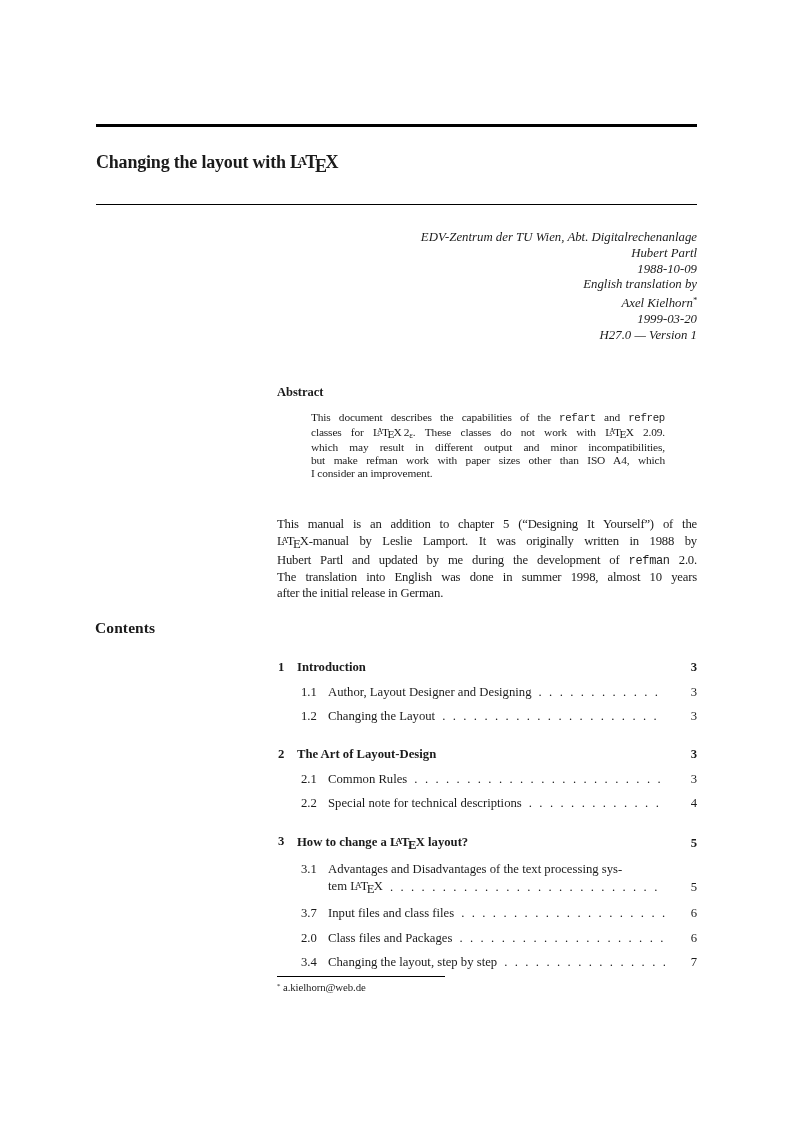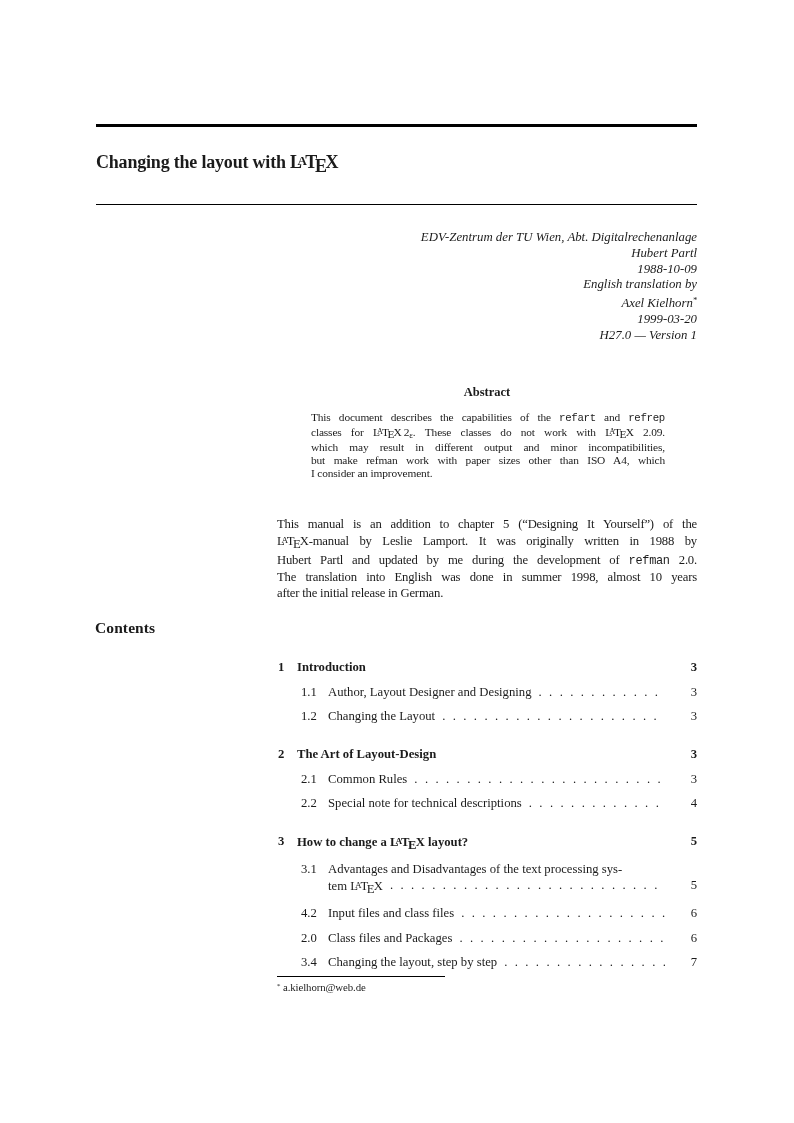--- a/index.html
+++ b/index.html
@@ -22,21 +22,21 @@
   }
 
   #author-block {
     position:absolute; right:97px; top:230px;
     text-align:right; font-style:italic;
     font-size:12.8px; line-height:15.8px; white-space:nowrap;
   }
 
   #abstract-heading {
     position:absolute; left:277px; top:385px; width:420px;
-    text-align:center; font-weight:bold; font-size:12.5px;
+    text-align:left; font-weight:bold; font-size:12.5px;
   }
   #abstract-body {
     position:absolute; left:311px; top:411px; width:354px;
     font-size:11.4px; line-height:13px; letter-spacing:-0.15px;
   }
   #intro-para {
     position:absolute; left:277px; top:516px; width:420px;
     font-size:12.7px; line-height:16px; letter-spacing:-0.2px;
   }
   .jline { text-align:justify; text-align-last:justify; text-justify:inter-word; }
@@ -49,21 +49,21 @@
 
   #toc { position:absolute; left:278px; top:659px; width:419px; font-size:12.7px; }
   .toc-entry { display:flex; line-height:16px; }
   .toc-entry.bold { font-weight:bold; margin-top:22px; }
   .toc-entry.sub  { margin-top:8.5px; padding-left:23px; }
   .toc-entry.first { margin-top:0; }
   .toc-num  { flex:0 0 auto; }
   .toc-entry.bold .toc-num { width:19px; }
   .toc-entry.sub  .toc-num { width:27px; }
   .toc-body { flex:1 1 auto; min-width:0; display:block; }
-  .toc-row  { display:flex; align-items:flex-start; }
+  .toc-row  { display:flex; align-items:center; }
   .toc-title { flex:0 1 auto; }
   .toc-leader {
     flex:1 1 0; min-width:14px; overflow:hidden; white-space:nowrap;
     margin-left:7px; margin-right:22px; letter-spacing:7.4px; color:#1b1b1b;
   }
   .toc-spacer { flex:1 1 0; }
   .toc-page { flex:0 0 auto; min-width:10px; text-align:right; }
 
   #footnote-rule { left:277px; top:976px; width:168px; height:1.2px; }
   #footnote {
@@ -200,21 +200,21 @@
             <span class="toc-spacer"></span>
           </span>
           <span class="toc-row">
             <span class="toc-title">tem <span class="latex">L<span class="lx-a">A</span>T<span class="lx-e">E</span>X</span></span>
             <span class="toc-leader">..........................................................................................</span>
             <span class="toc-page">5</span>
           </span>
         </span>
       </div>
       <div class="toc-entry sub">
-        <span class="toc-num">4.2</span>
+        <span class="toc-num">3.7</span>
         <span class="toc-body">
           <span class="toc-row">
             <span class="toc-title">Input files and class files</span>
             <span class="toc-leader">..........................................................................................</span>
             <span class="toc-page">6</span>
           </span>
         </span>
       </div>
       <div class="toc-entry sub">
         <span class="toc-num">2.0</span>

